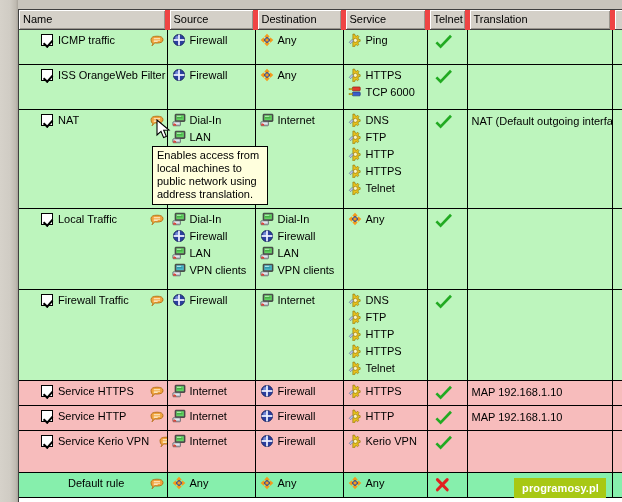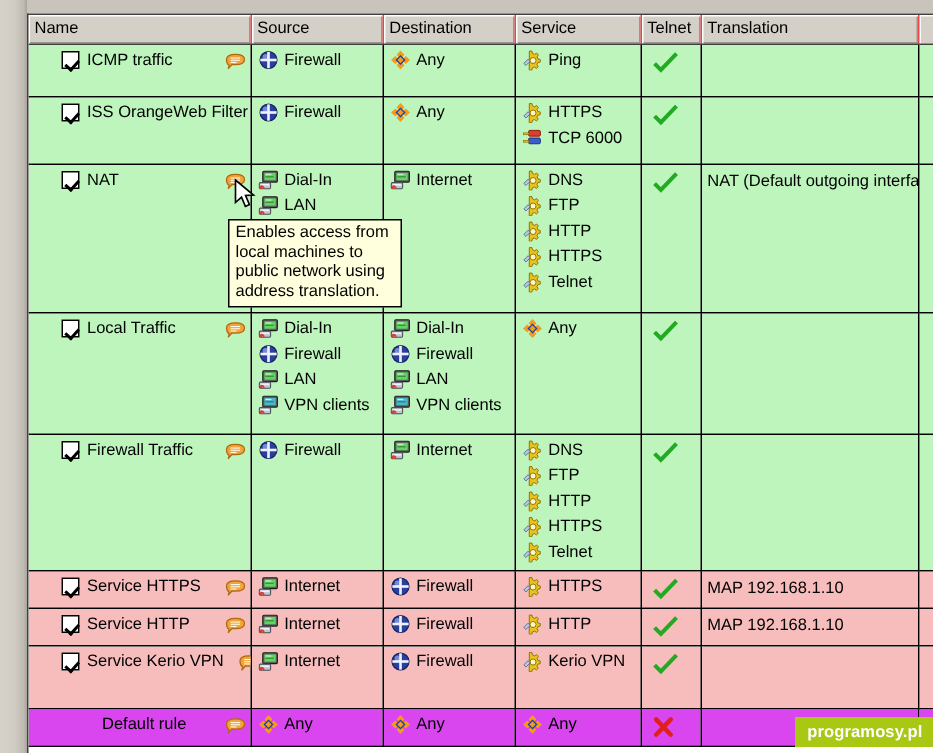--- a/index.html
+++ b/index.html
@@ -49,41 +49,41 @@
   table.rules col.c-pad    { width: 10px; }
 
   
   thead th {
     height: 19px;
     padding: 1px 0 2px 4px;
     text-align: left;
     font-weight: normal;
     font-size: 11px;
     background: #d4d0c8;
-    border-right: 1px solid #ef4444;
+    border-right: 5px solid #ef4444;
     border-bottom: 1px solid #404040;
     box-shadow: inset 1px 1px 0 #ffffff, inset -1px -1px 0 #9a968e;
     white-space: nowrap;
     overflow: hidden;
     color: #000;
   }
   thead th.pad { box-shadow: inset 1px 1px 0 #ffffff; border-right: none; }
 
   
   tbody td {
     border-right: 1px solid #000;
     border-bottom: 1px solid #000;
     vertical-align: top;
     padding: 3px 3px 2px 4px;
     background: #bdf5bd;
     overflow: hidden;
   }
   tbody td.pad { border-right: none; background: #bdf5bd; }
   tbody tr.deny td, tbody tr.deny td.pad { background: #f7bcbc; }
-  tbody tr.default td, tbody tr.default td.pad { background: #d946ef; }
+  tbody tr.default td, tbody tr.default td.pad { background: #86efac; }
 
   td.c-name-cell { padding-left: 22px; }
 
   
   .namerow {
     display: flex; align-items: flex-start; gap: 5px;
     height: 15px;
   }
   .nametext { flex: 0 0 auto; white-space: nowrap; line-height: 15px; }
   .namespacer { flex: 1 1 auto; }
@@ -133,21 +133,21 @@
     font-size: 11px;
     line-height: 13px;
     z-index: 40;
     color: #000;
   }
   
   #cursor { position: absolute; left: 156px; top: 119px; z-index: 50; }
 
   
   #watermark {
-    position: absolute; right: 0; bottom: 4px;
+    position: absolute; right: 16px; bottom: 4px;
     background: #a8c814;
     color: #ffffff;
     font-size: 11px;
     font-weight: bold;
     padding: 4px 7px 4px 8px;
     letter-spacing: 0.1px;
     z-index: 60;
   }
 </style>
 </head>

